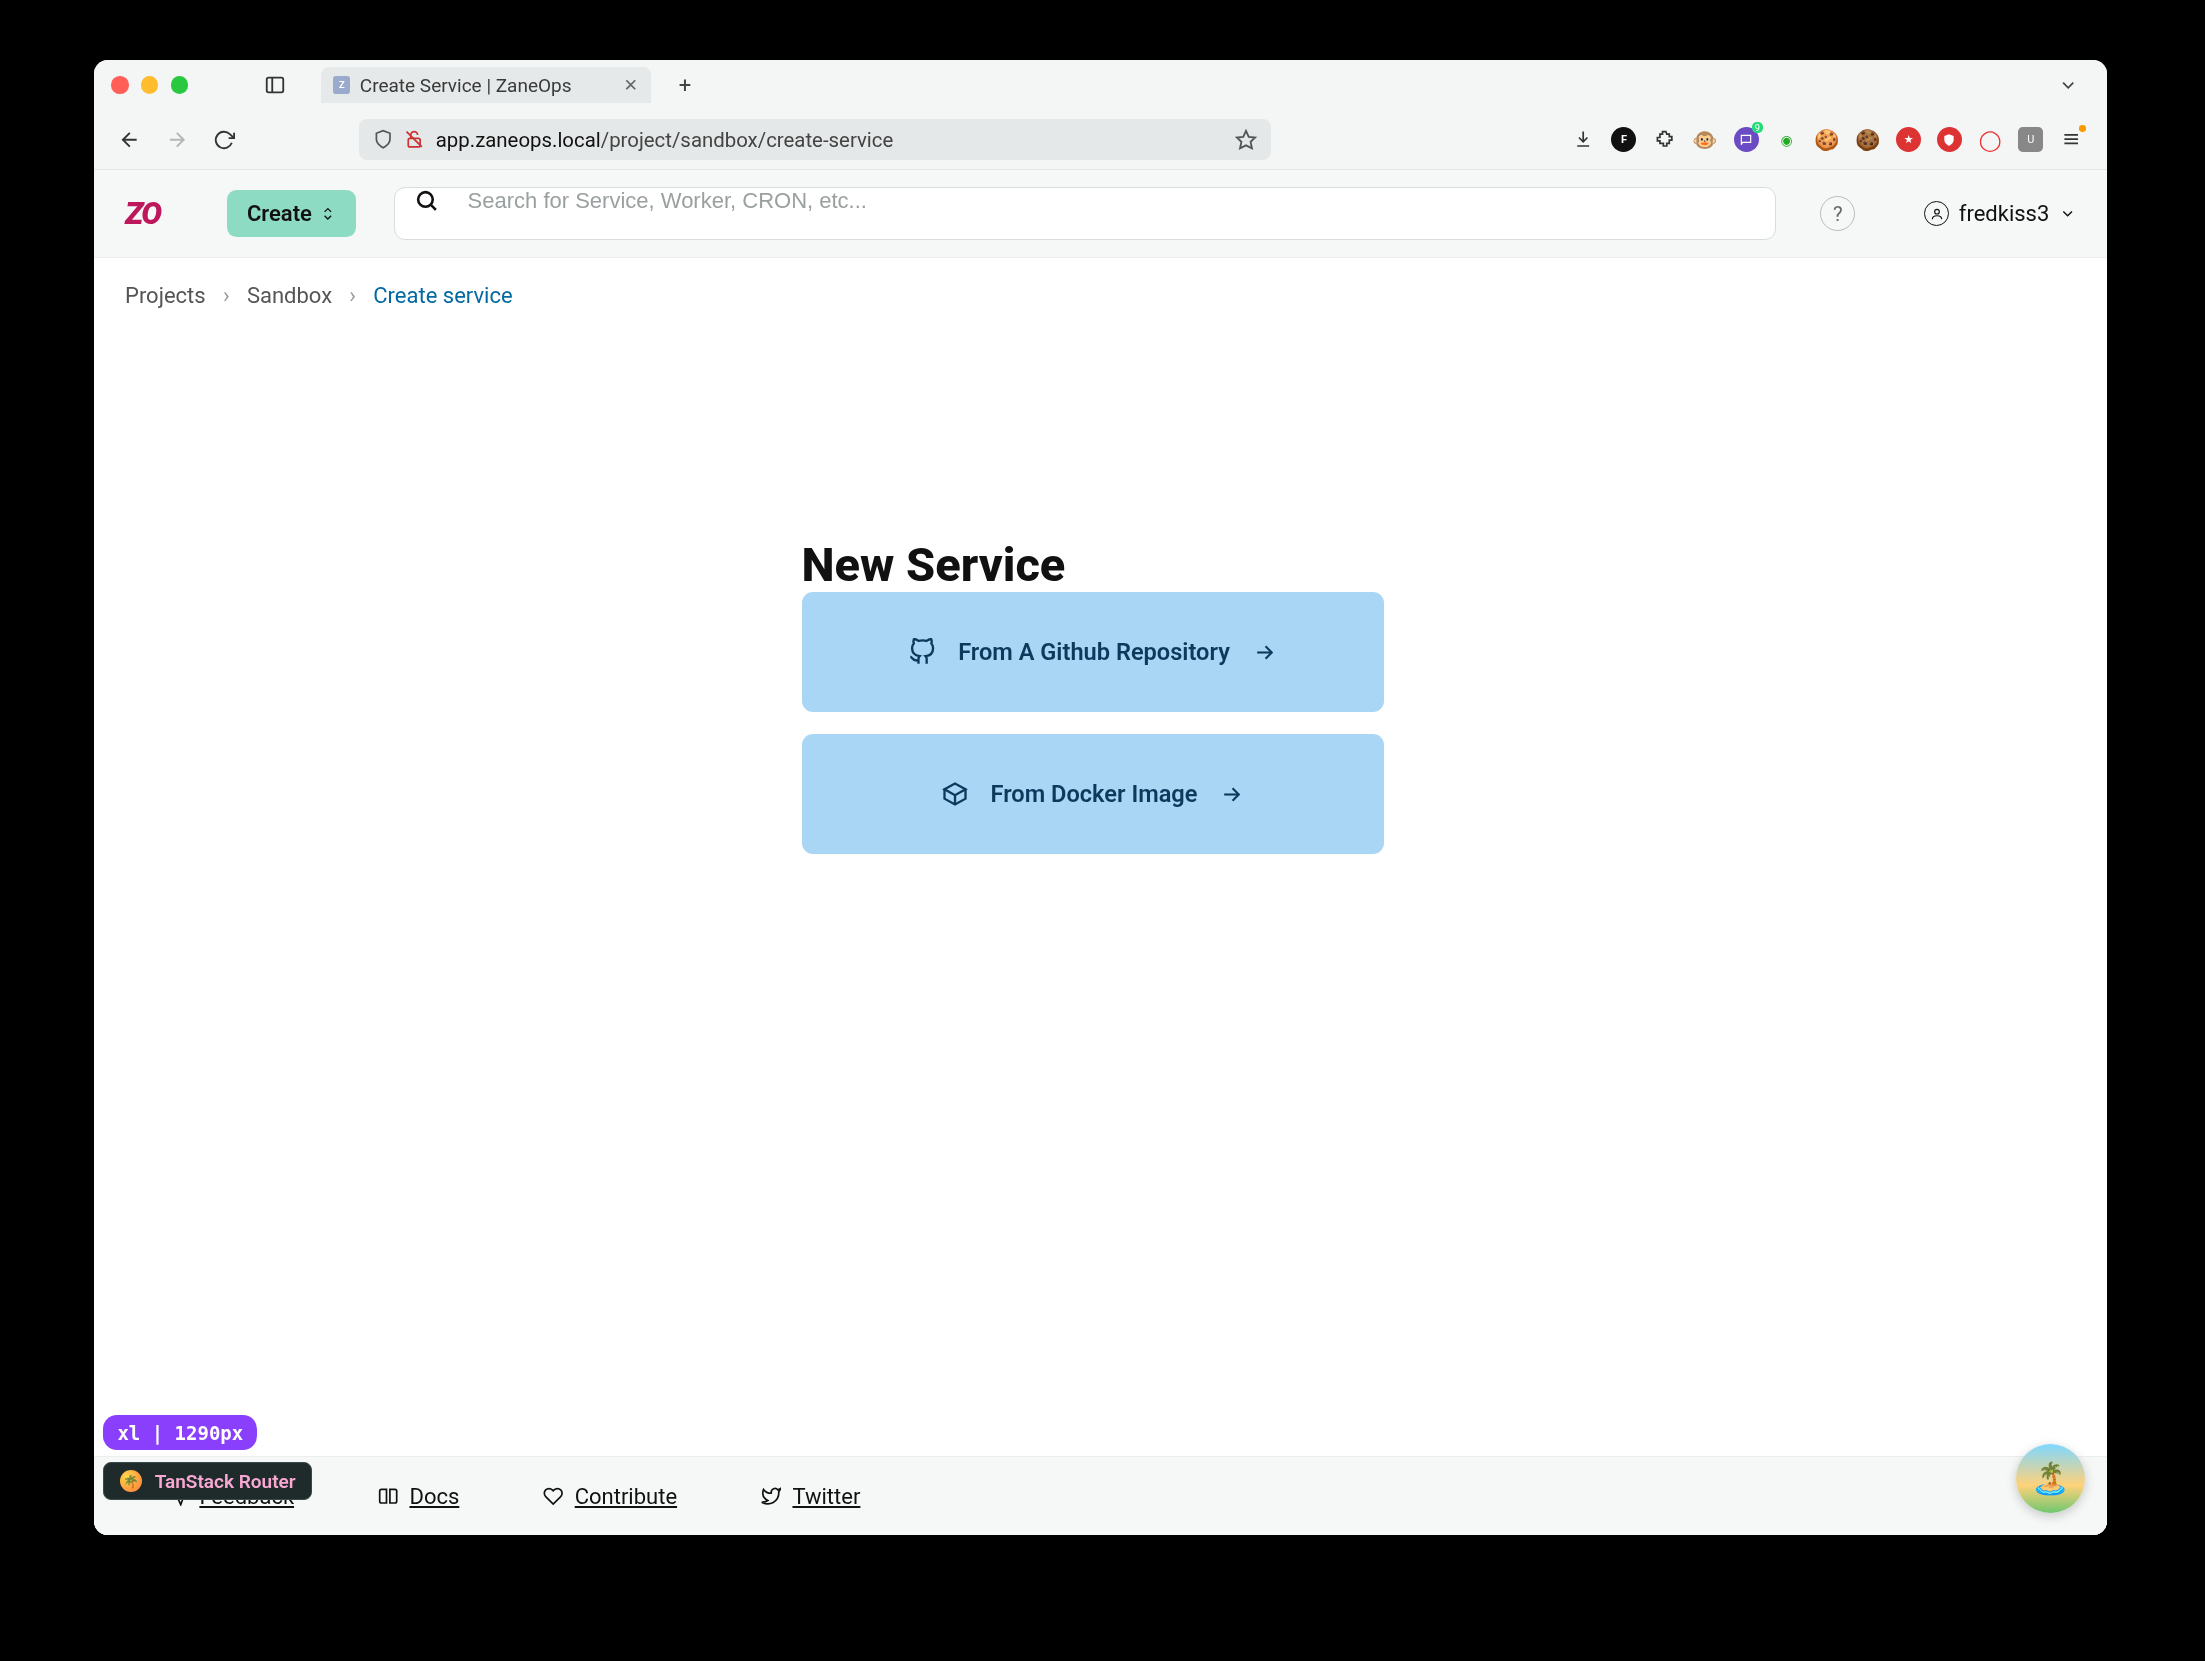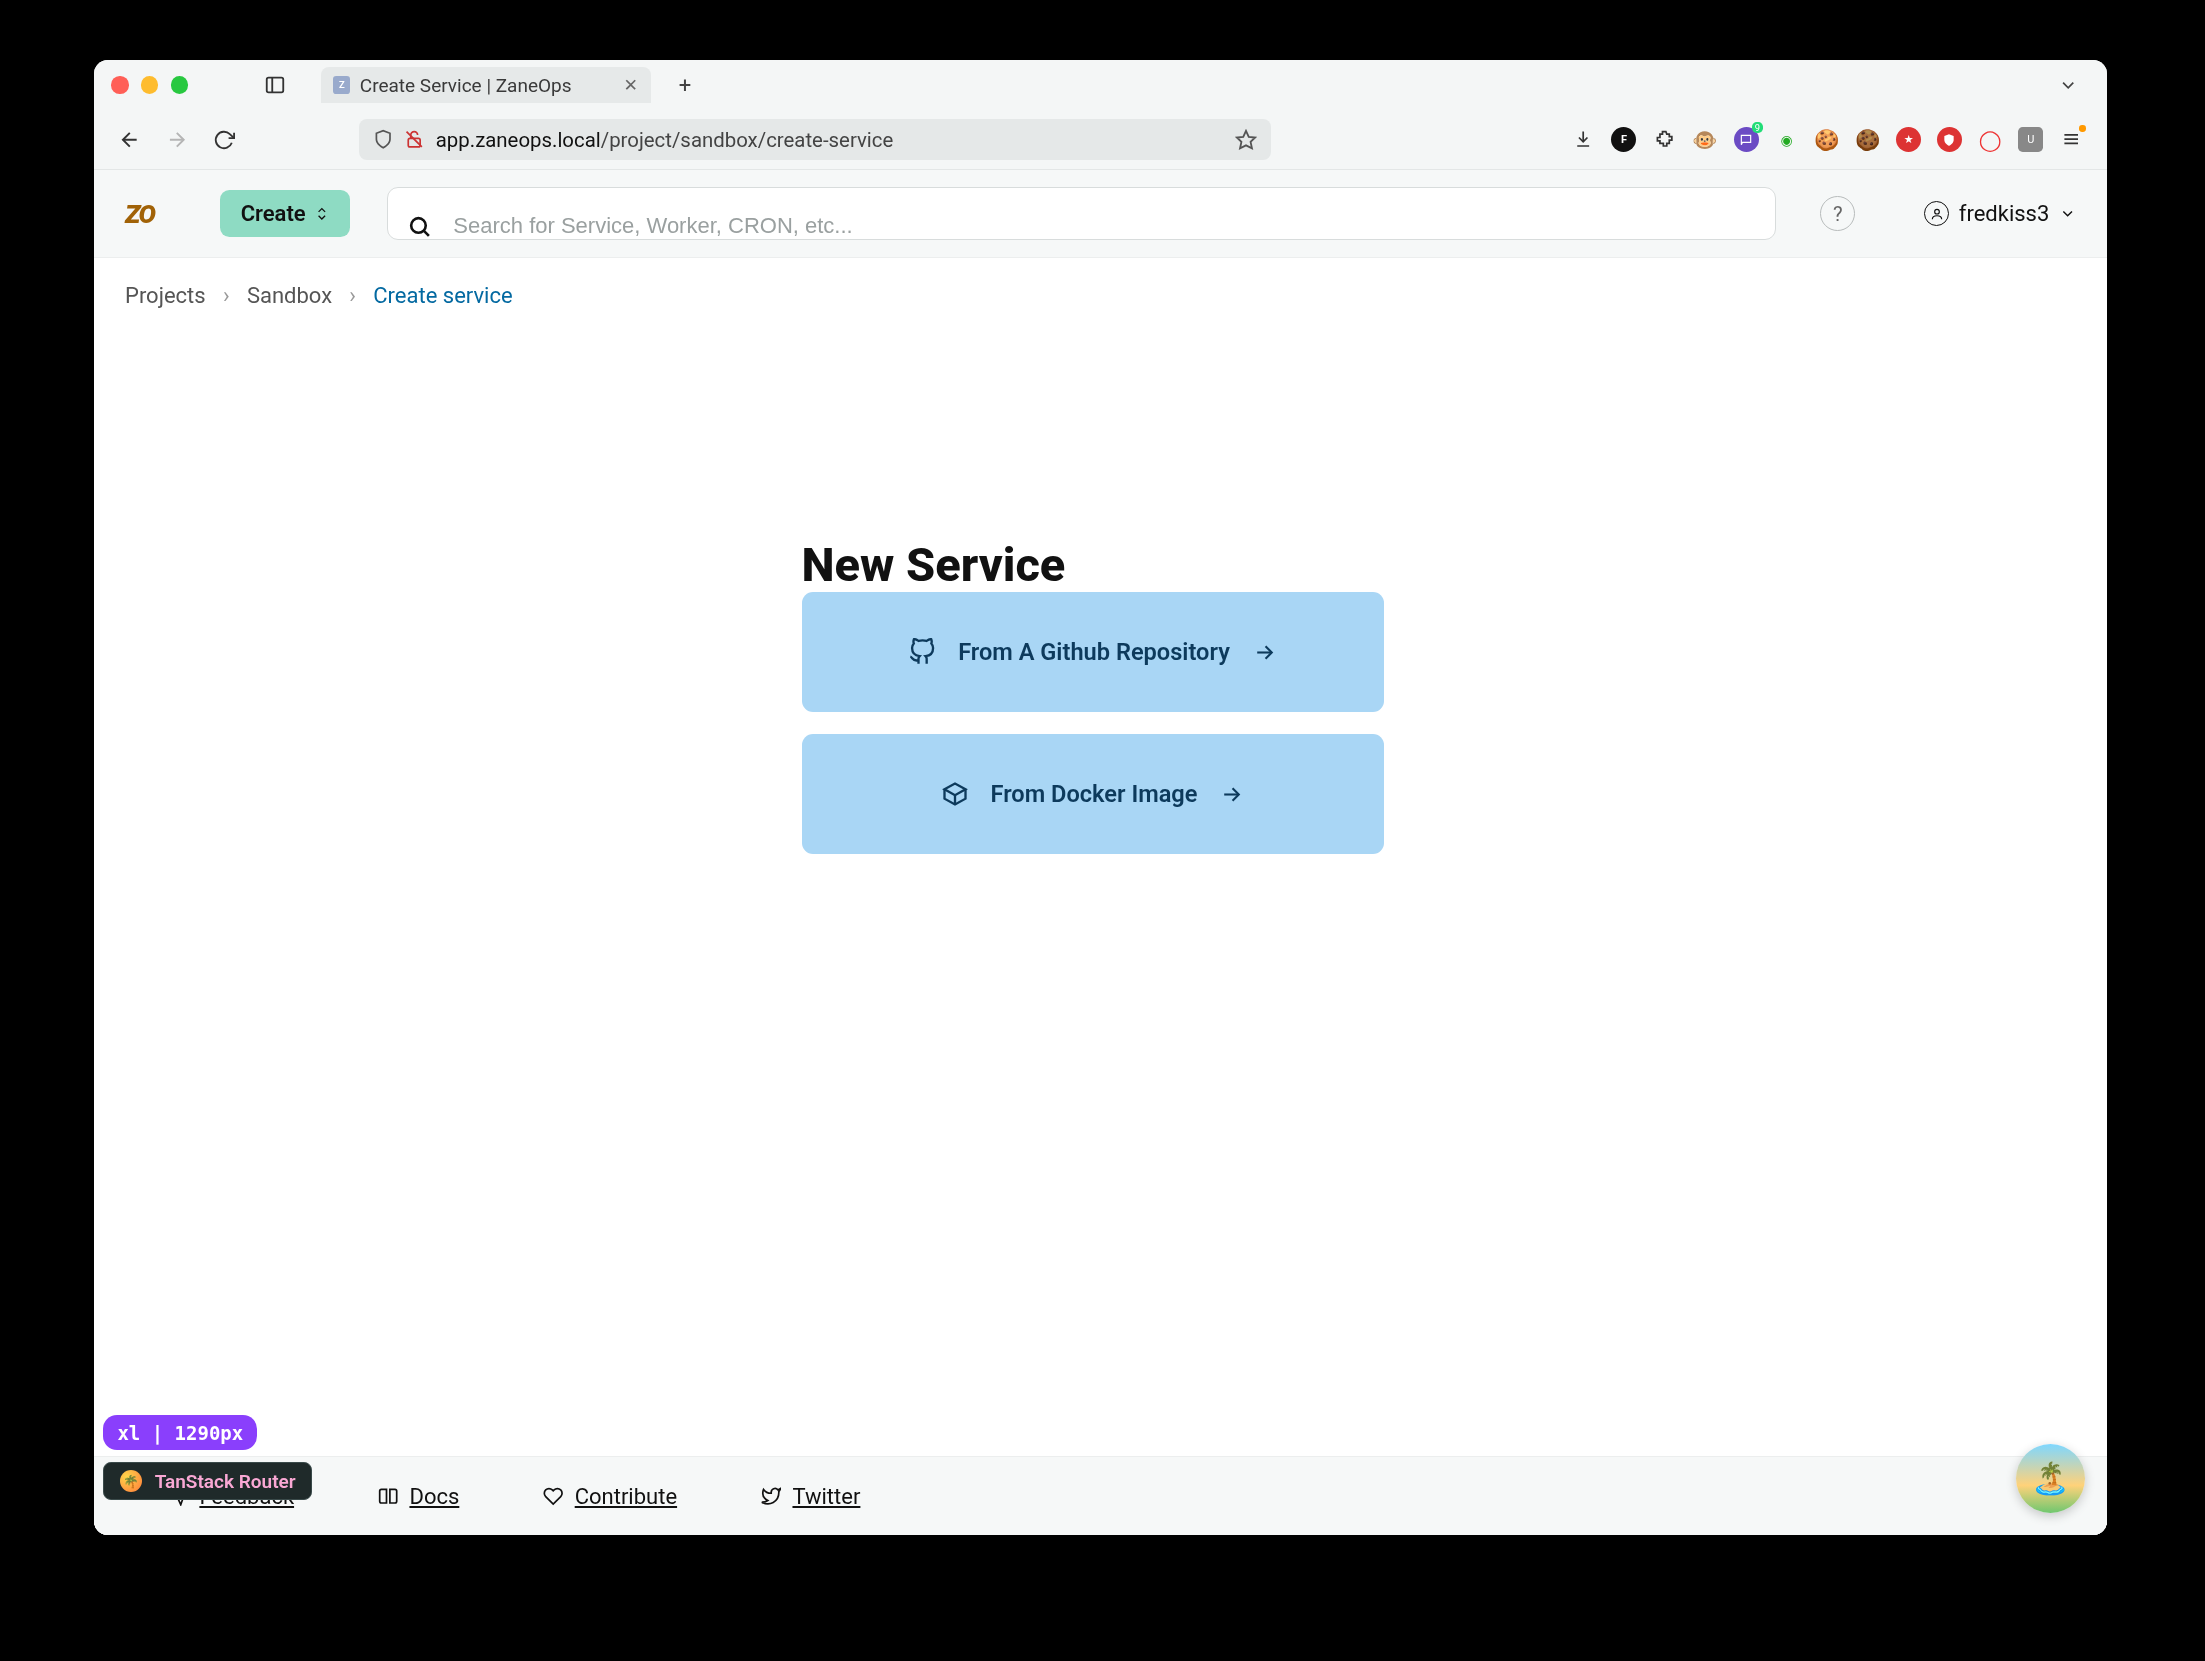--- a/index.html
+++ b/index.html
@@ -97,38 +97,38 @@
 }
 .app-header {
   height: 88px;
   display: flex;
   align-items: center;
   padding: 0 31px;
   gap: 22px;
   background: #f6f8f8;
   border-bottom: 0.8px solid #eceeee;
 }
-.logo { font-weight: 900; font-size: 26px; letter-spacing: -1.6px; color:#a16207; font-style: italic;}
+.logo { font-weight: 900; font-size: 31px; letter-spacing: -1.6px; color:#be185d; font-style: italic;}
 .create-btn {
   background: #8edbc3;
   border-radius: 9.4px;
   padding: 11px 20.4px;
   display:flex; align-items:center; gap:7.9px;
   font-size: 22px; font-weight:600; color:#111;
   cursor:pointer;
   margin-left: 44px;
 }
 .search-wrap {
   flex: 1;
   height: 53px;
   background: #fff;
   border: 0.8px solid #d8dcdc;
   border-radius: 11px;
   margin-left: 15.7px;
-  display:flex; align-items:flex-end; padding: 0 19px; gap:21px;
+  display:flex; align-items:flex-start; padding: 0 19px; gap:29px;
 }
 .search-icn { width:25px; height:25px; color:#111;}
 .search-input {
   flex:1; border:none; outline:none; font-size:22px; color:#333; background:transparent;
 }
 .search-input::placeholder { color:#9aa0a0; }
 .help-btn { width:35px; height:35px; border:1.6px solid #b8bcbc; border-radius:50%; display:flex; align-items:center; justify-content:center; color:#666; font-size:20.4px; margin-left:22px; cursor:pointer;}
 .user-menu { display:flex; align-items:center; gap:9.4px; margin-left:47px; cursor:pointer; color:#111;}
 .user-avatar-icn { width:25px; height:25px; border:1.6px solid #111; border-radius:50%; display:flex; align-items:center; justify-content:center;}
 .user-name { font-size:22px; }

